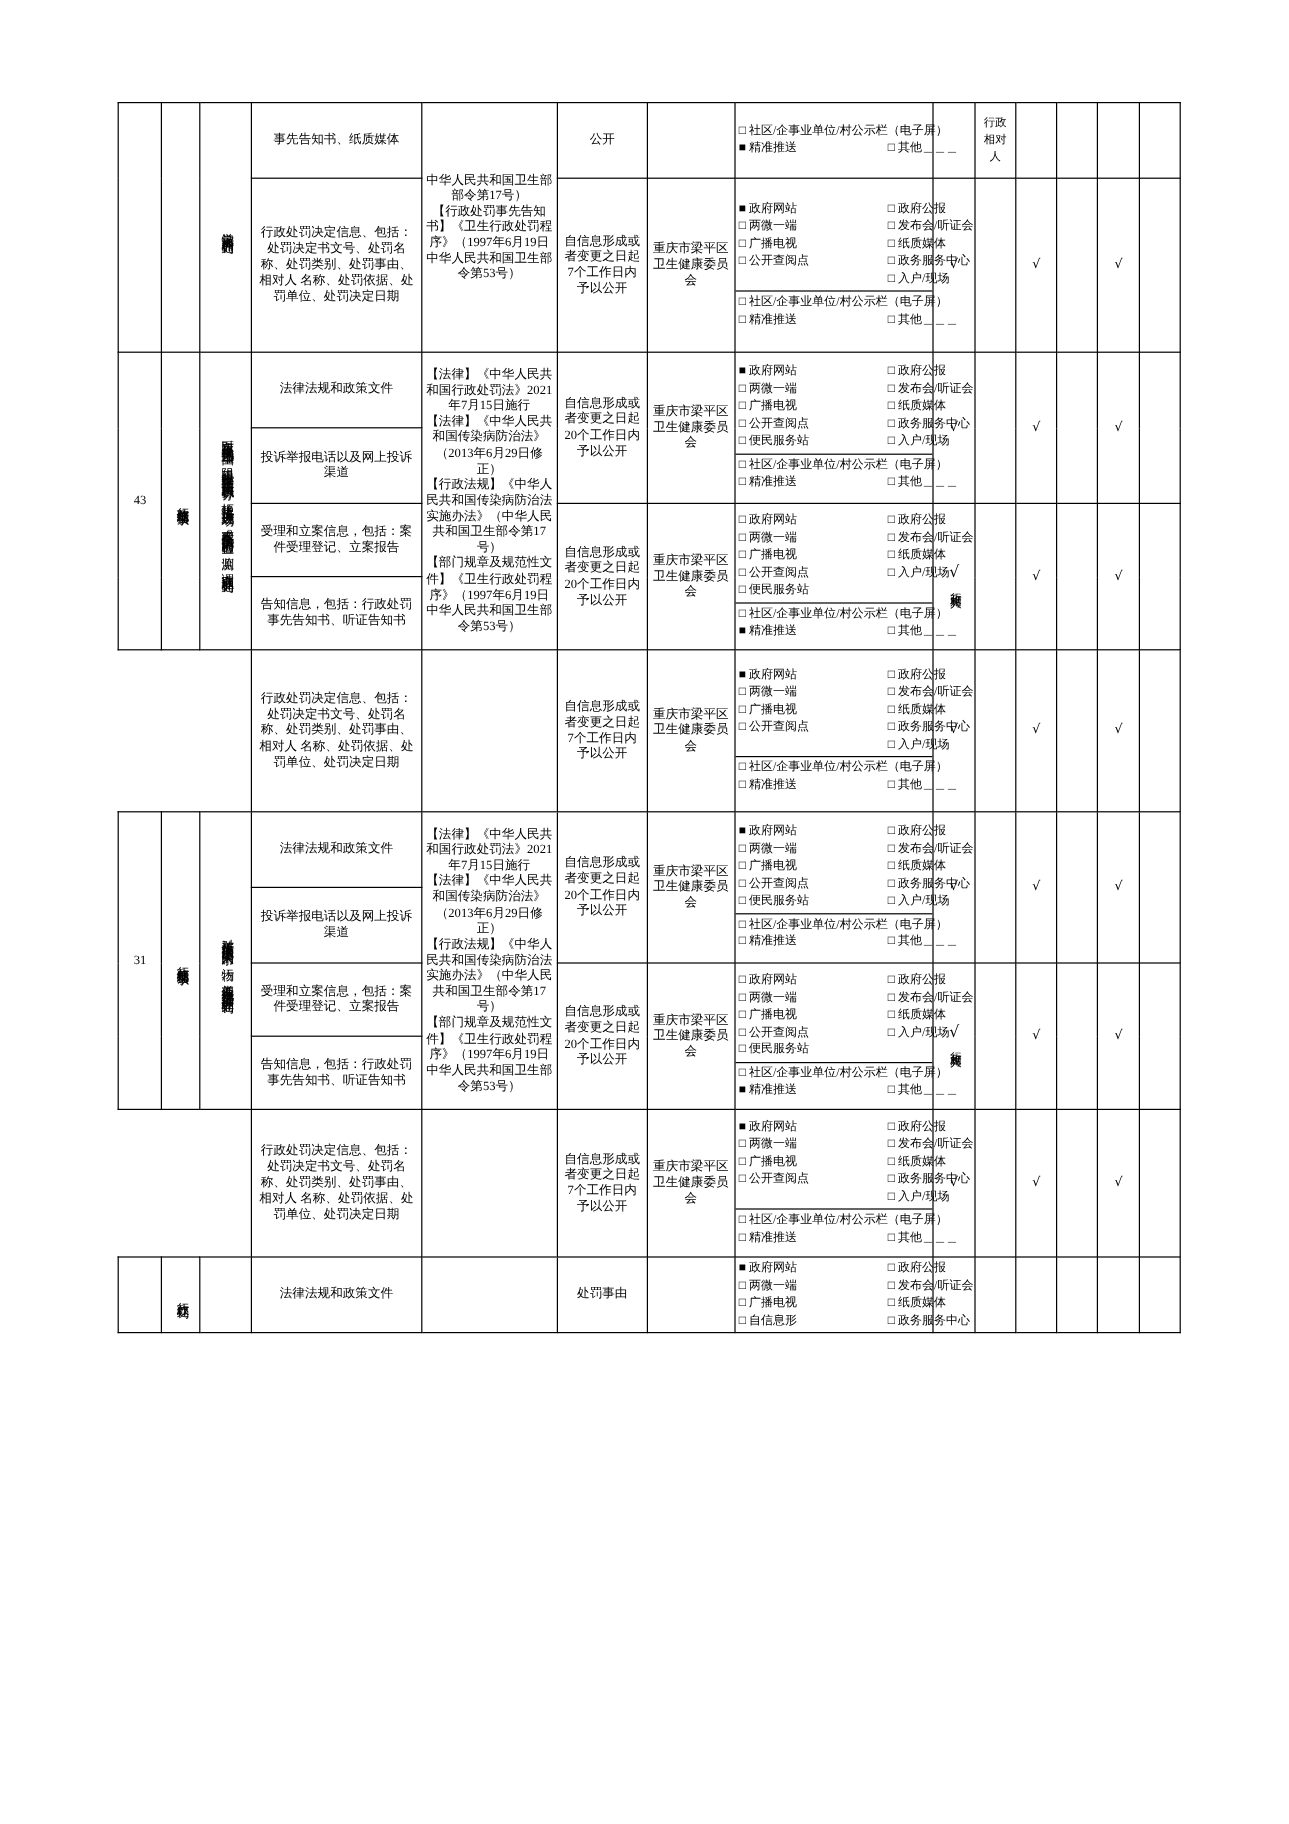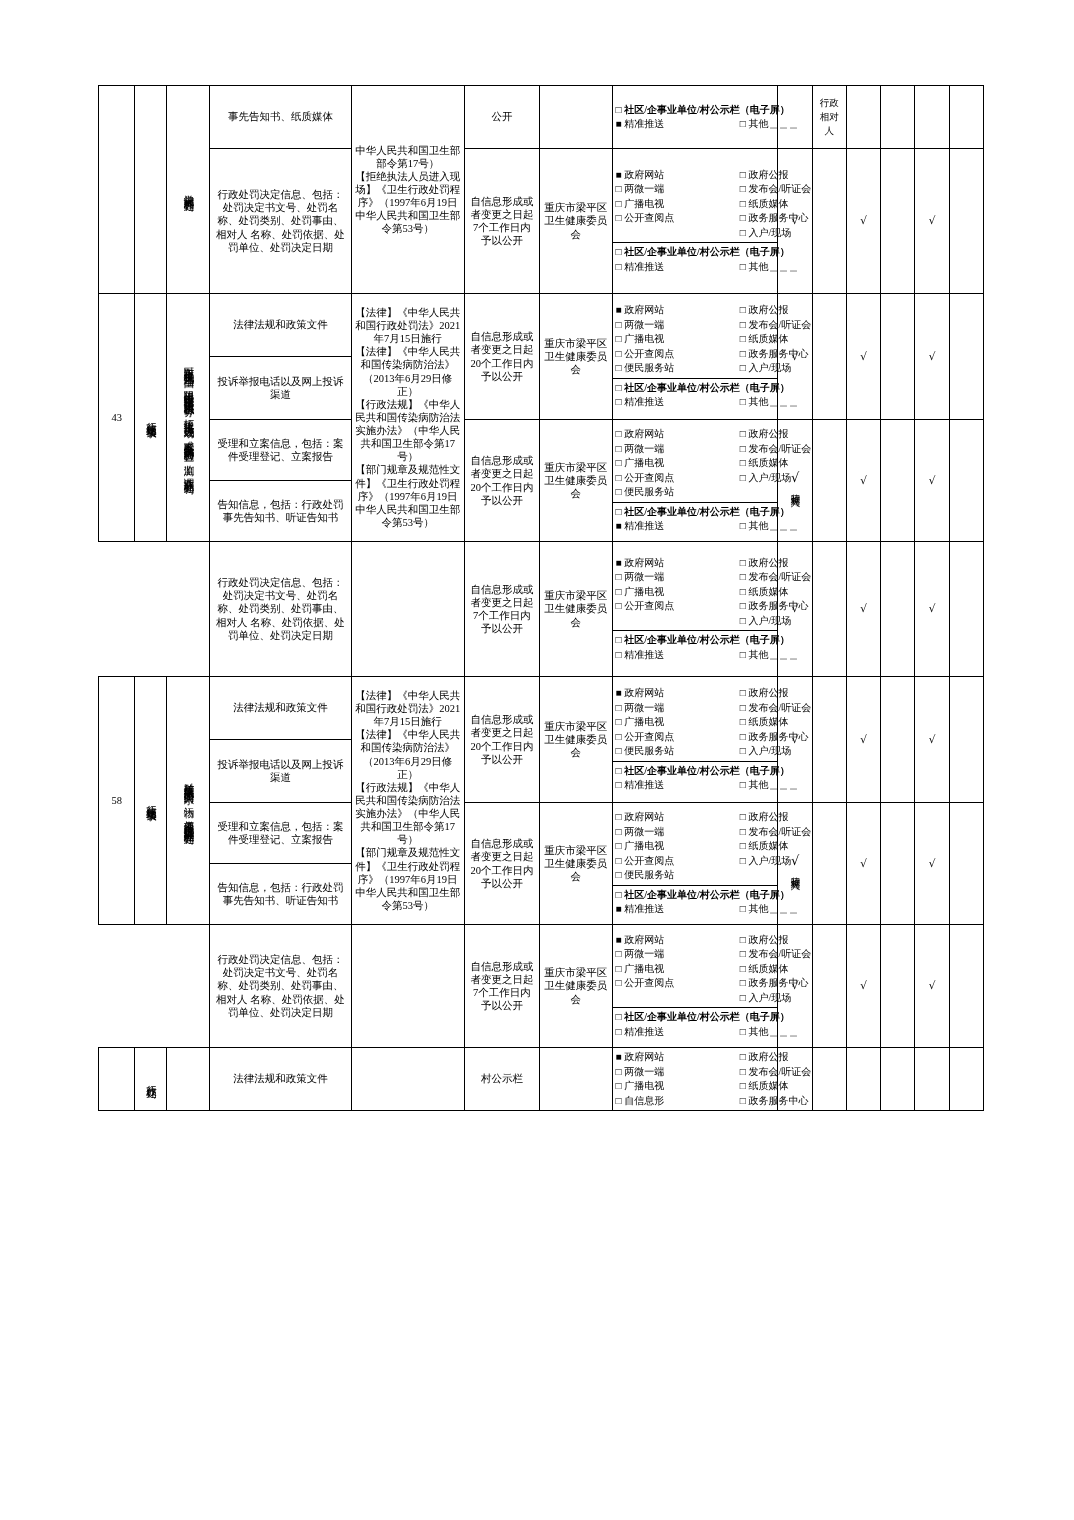--- a/index.html
+++ b/index.html
@@ -68,21 +68,20 @@
     flex: 0 0 48%;
   }
   .opt-row {
     white-space: nowrap;
   }
   .wide-opt {
     font-size: 10px;
     text-align: left;
     line-height: 1.45;
     white-space: nowrap;
-    font-weight: bold;
   }
   .sep {
     border-top: 1px solid #000;
     margin: 2px -3px;
   }
   .tick {
     font-family: "DejaVu Sans", sans-serif;
     font-size: 13px;
   }
   .num {
@@ -120,21 +119,21 @@
         <tr>
     <td rowspan="2"></td>
     <td rowspan="2"></td>
     <td rowspan="2">
       <div class="vert-wrap">
               <div class="vert">学记录资料的处罚</div>
             </div>
     </td>
     <td style="height:58px">事先告知书、纸质媒体</td>
     <td rowspan="2" class="left tiny" style="white-space:pre-line">中华人民共和国卫生部部令第17号）
-【拒绝执法人员进入现场】《卫生行政处罚程序》（1997年6月19日中华人民共和国卫生部令第53号）</td>
+【行政处罚事先告知书】《卫生行政处罚程序》（1997年6月19日中华人民共和国卫生部令第53号）</td>
     <td>公开</td>
     <td></td>
     <td>
       <div class="wide-opt">□ 社区/企事业单位/村公示栏（电子屏）</div>
       <div class="opts">
         <div class="col">
                 <div class="opt-row">■ 精准推送</div>
               </div>
         <div class="col">
                 <div class="opt-row">□ 其他＿＿＿</div>
@@ -327,21 +326,21 @@
     </td>
     <td class="tick">√</td>
     <td></td>
     <td class="tick">√</td>
     <td></td>
     <td class="tick">√</td>
     <td></td>
   </tr>
 
   <tr>
-    <td rowspan="4" class="num">58</td>
+    <td rowspan="4" class="num">31</td>
     <td rowspan="4">
       <div class="vert-wrap">
               <div class="vert">行政处罚类事项</div>
             </div>
     </td>
     <td rowspan="4">
       <div class="vert-wrap">
               <div class="vert">对被传染病病原体污染的污水、污物、粪便不按规定进行消毒处理的处罚</div>
             </div>
     </td>
@@ -481,21 +480,21 @@
   <tr>
     <td></td>
     <td>
       <div class="vert-wrap">
               <div class="vert">行政处罚</div>
             </div>
     </td>
     <td></td>
     <td style="height:54px">法律法规和政策文件</td>
     <td></td>
-    <td class="tiny">村公示栏</td>
+    <td class="tiny">处罚事由</td>
     <td></td>
     <td>
       <div class="opts">
         <div class="col">
           <div class="opt-row">■ 政府网站</div>
           <div class="opt-row">□ 两微一端</div>
           <div class="opt-row">□ 广播电视</div>
           <div class="opt-row">□ 自信息形</div>
         </div>
         <div class="col">

